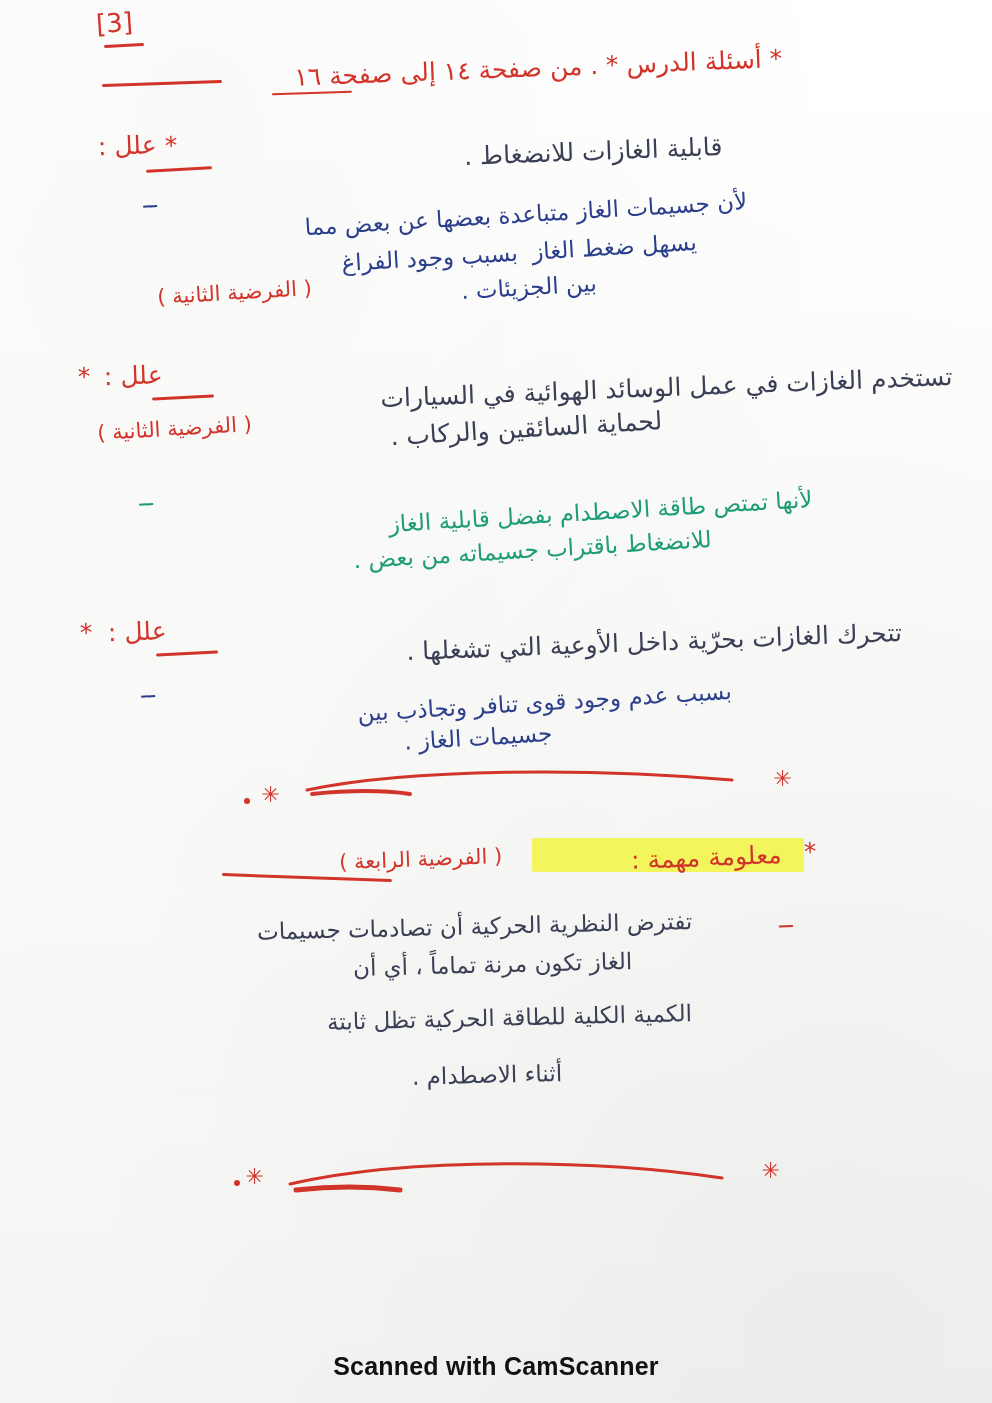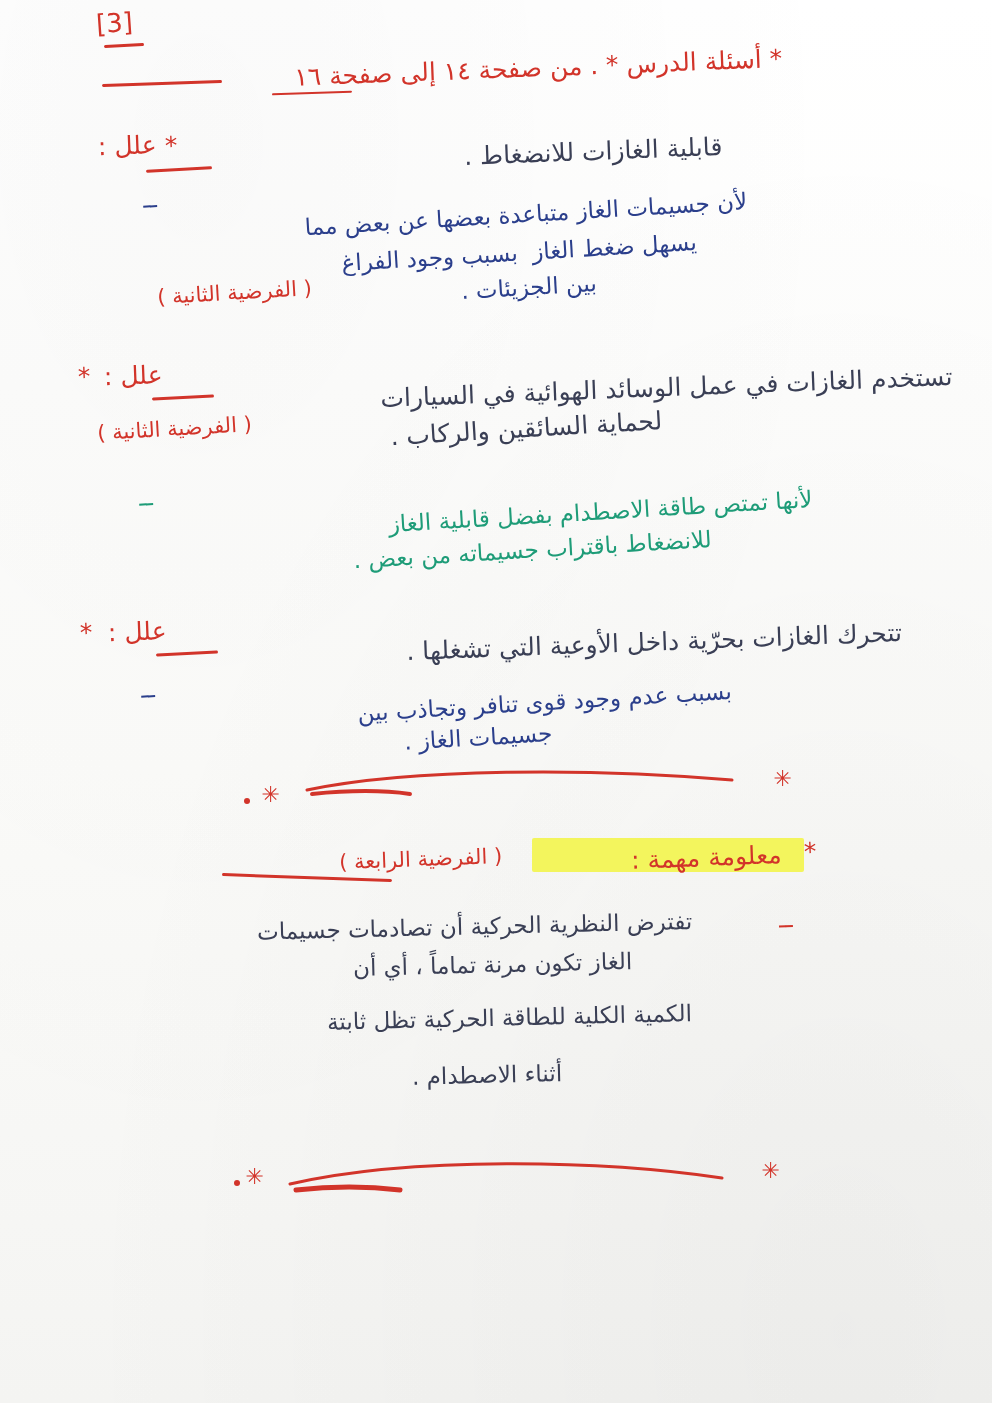--- a/index.html
+++ b/index.html
@@ -180,13 +180,14 @@
   <div class="hw dark t-body tilt-3" style="top:1056px; right:430px;">أثناء الاصطدام .</div>
 
   <svg class="sep-wave" style="top:1150px; right:250px; width:470px; height:48px;" viewBox="0 0 470 48">
     <path d="M18,34 C140,6 330,10 450,28" stroke="#d2342a" stroke-width="3" fill="none" stroke-linecap="round"></path>
     <path d="M24,40 C60,36 95,36 128,40" stroke="#d2342a" stroke-width="5" fill="none" stroke-linecap="round"></path>
   </svg>
   <div class="asterisk" style="top:1158px; right:212px;">✳</div>
   <div class="asterisk" style="top:1164px; right:728px;">✳</div>
   <div class="dot" style="top:1180px; right:752px;"></div>
 
+  <div id="camscanner">Scanned with CamScanner</div>
 </div>
 
 </body></html>

